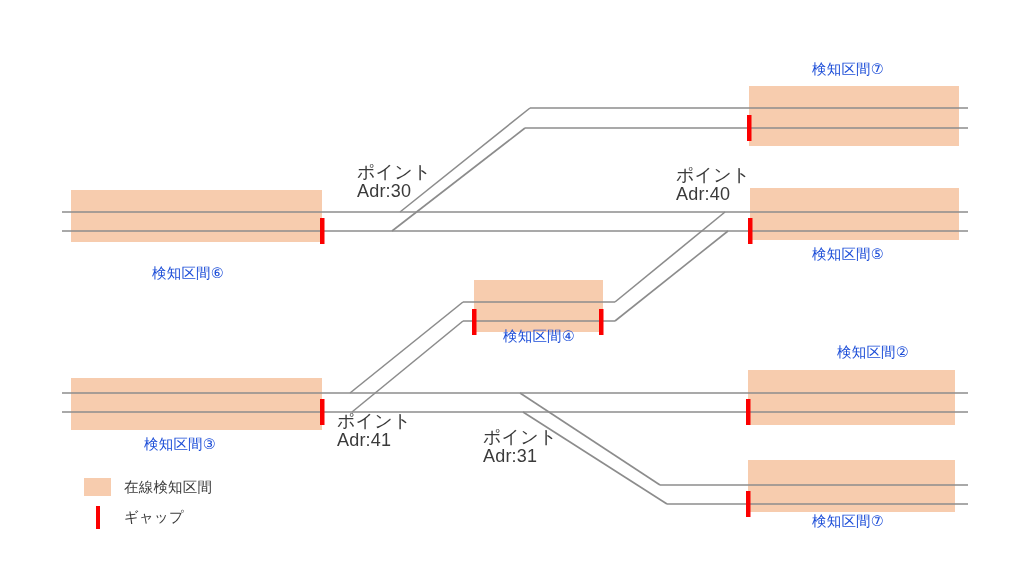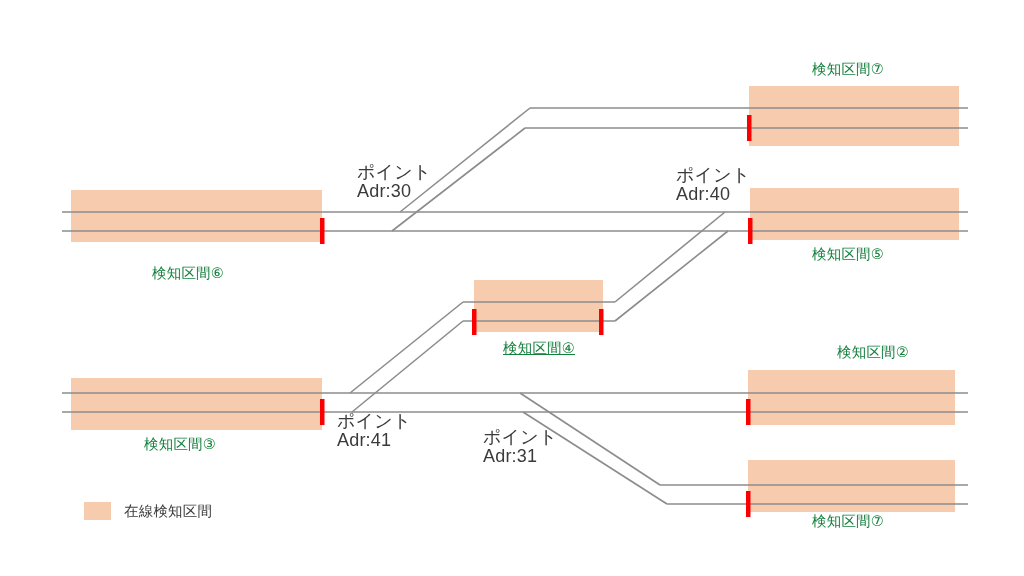--- a/index.html
+++ b/index.html
@@ -20,36 +20,36 @@
   #diagram-svg {
     position: absolute;
     left: 0;
     top: 0;
     width: 1024px;
     height: 576px;
   }
   .blk-label {
     position: absolute;
     font-size: 14.5px;
-    color: #15803d;
+    color: #1d4ed8;
     white-space: nowrap;
     letter-spacing: 0.2px;
   }
   .pt-label {
     position: absolute;
     font-size: 18px;
     color: #3a3a3a;
     white-space: nowrap;
     line-height: 19px;
     letter-spacing: 0.2px;
   }
   .legend {
     position: absolute;
     left: 84px;
-    top: 496px;
+    top: 472px;
     text-align: center;
   }
   .legend-row {
     display: flex;
     align-items: center;
     height: 30px;
   }
   .legend-swatch-block {
     width: 27px;
     height: 18px;
@@ -132,21 +132,21 @@
       <rect x="746" y="491" width="4.5" height="26"></rect>
     </g>
   </svg>
 
   <div class="blk-label" style="left:812px; top:60px;">検知区間⑦</div>
 
   <div class="blk-label" style="left:152px; top:264px;">検知区間⑥</div>
 
   <div class="blk-label" style="left:812px; top:245px;">検知区間⑤</div>
 
-  <div class="blk-label" style="left:503px; top:339px;text-decoration:underline;">検知区間④</div>
+  <div class="blk-label" style="left:503px; top:327px;">検知区間④</div>
 
   <div class="blk-label" style="left:144px; top:435px;">検知区間③</div>
 
   <div class="blk-label" style="left:812px; top:343px;margin-left:25px;">検知区間②</div>
 
   <div class="blk-label" style="left:812px; top:512px;">検知区間⑦</div>
 
   <div class="pt-label" style="left:357px; top:163px;">
     <div>ポイント</div>
     <div>Adr:30</div>
@@ -165,15 +165,21 @@
   <div class="pt-label" style="left:483px; top:428px;">
     <div>ポイント</div>
     <div>Adr:31</div>
   </div>
 
   <div class="legend">
     <div class="legend-row">
       <div class="legend-swatch-block"></div>
       <div class="legend-text">在線検知区間</div>
     </div>
+    <div class="legend-row">
+      <div class="legend-swatch-gap-wrap">
+        <div class="legend-swatch-gap"></div>
+      </div>
+      <div class="legend-text">ギャップ</div>
+    </div>
   </div>
 
 </div>
 
 </body></html>

